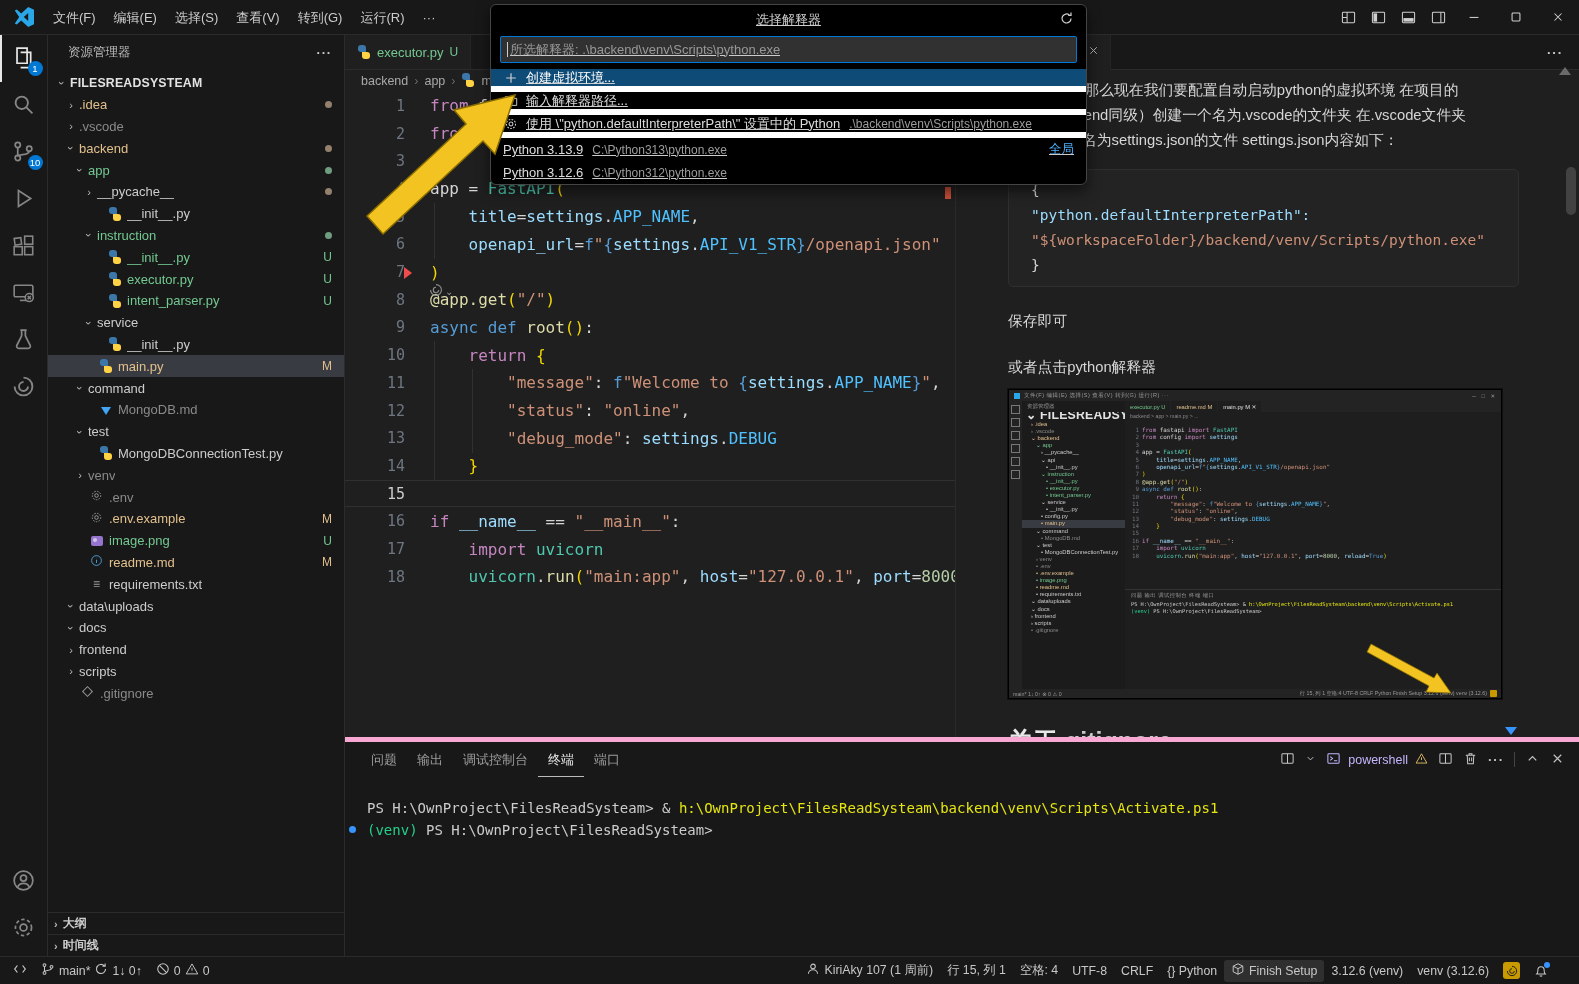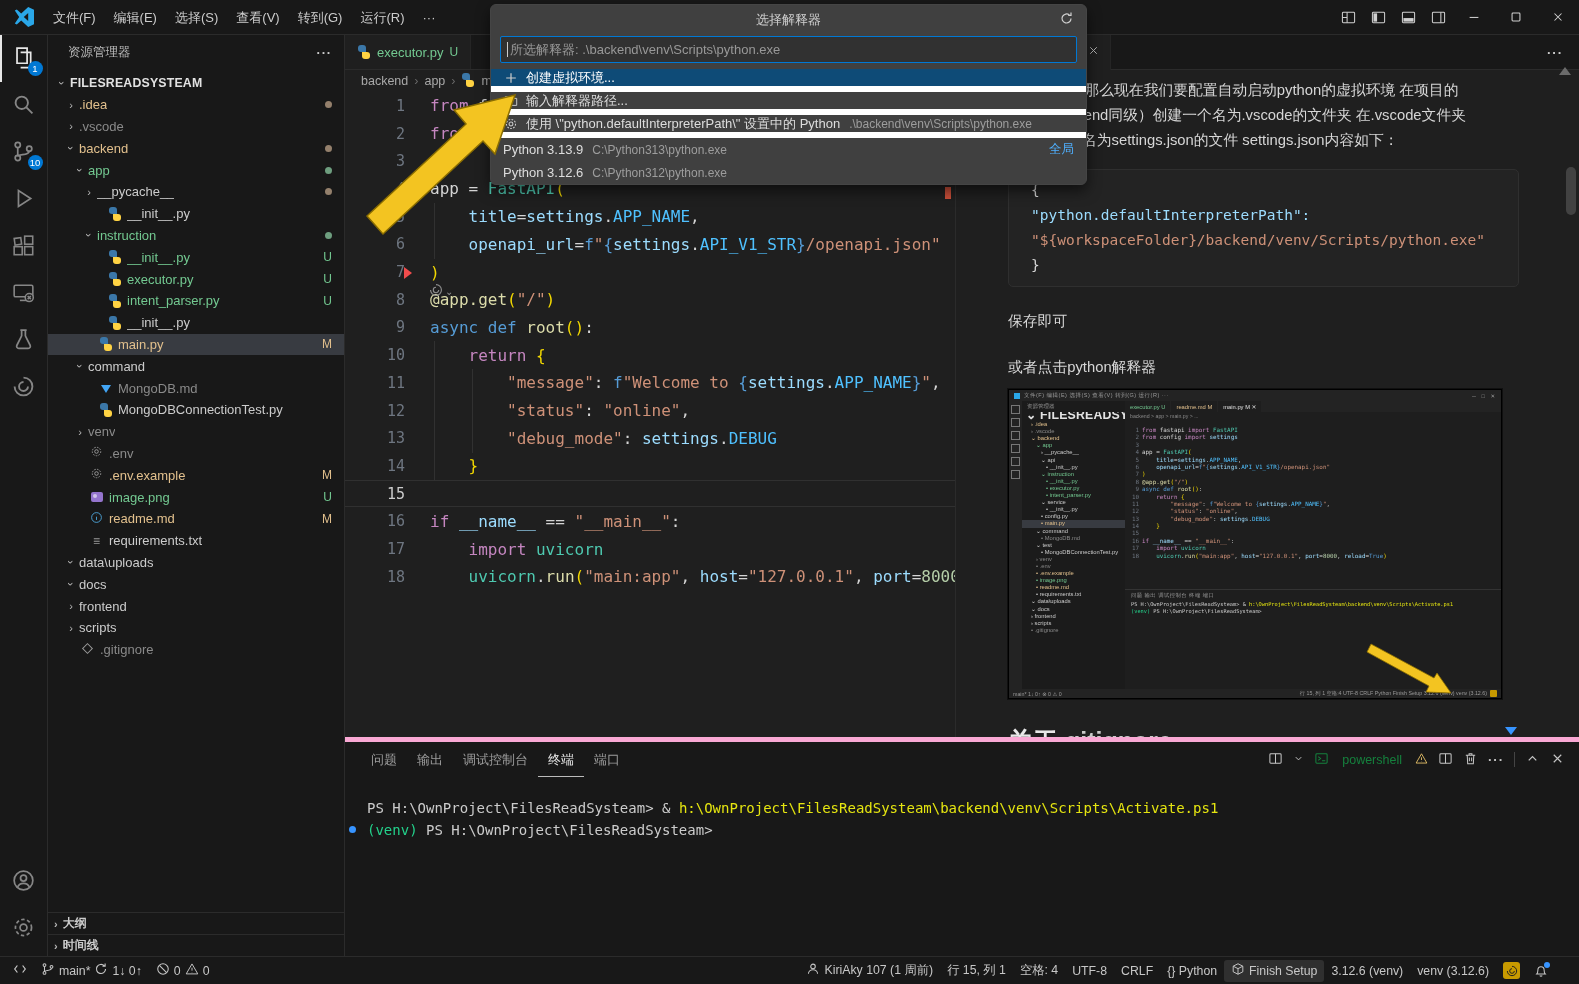--- a/index.html
+++ b/index.html
@@ -130,21 +130,21 @@
   .m-arrow{position:absolute;left:0;top:0;width:100%;height:100%;pointer-events:none;}
 
   
   .panel{position:absolute;left:345px;top:737px;right:0;bottom:28px;background:#181818;
          border-top:5px solid #f9a8d4;box-sizing:border-box;overflow:hidden;}
   .panel-tabs{height:35px;display:flex;align-items:center;padding-left:16px;}
   .ptab{padding:0 10px;height:35px;line-height:35px;color:#9d9d9d;font-size:13px;}
   .ptab.active{color:#e7e7e7;box-shadow:inset 0 -1px 0 #bbbbbb;}
   .panel-actions{margin-left:auto;display:flex;align-items:center;gap:10px;padding-right:14px;color:#c5c5c5;}
   .panel-actions svg{width:15px;height:15px;}
-  .pa-shell{display:flex;align-items:center;gap:13px;color:#15803d;font-size:12.5px;}
+  .pa-shell{display:flex;align-items:center;gap:7px;color:#c4b5fd;font-size:12.5px;}
   .pa-warn{color:#e9c46a;} .pa-warn svg{width:13px;height:13px;}
   .pa-sep{width:1px;height:15px;background:#444;}
   .chev-mini svg{width:11px;height:11px;}
   .term-body{position:relative;padding:20px 0 0 16px;}
   .tline{font-family:"DejaVu Sans Mono",monospace;font-size:14px;line-height:22px;white-space:nowrap;margin-left:6px;}
   .t-fg{color:#cccccc;} .t-y{color:#e5e510;} .t-g{color:#23d18b;}
   .tdot{position:absolute;left:4px;width:7px;height:7px;border-radius:50%;background:#3794ff;}
 
   
   .statusbar{position:absolute;left:0;right:0;bottom:0;height:28px;background:#181818;border-top:1px solid #2b2b2b;
@@ -153,22 +153,22 @@
   .st-item svg{width:14px;height:14px;}
   .st-item.hl{background:rgba(255,255,255,.10);border-radius:3px;}
   .st-left{display:flex;align-items:center;padding-left:6px;}
   .st-right{margin-left:auto;display:flex;align-items:center;padding-right:24px;}
   .gold-sq{width:17px;height:17px;background:#c89a00;border-radius:3px;display:flex;align-items:center;justify-content:center;color:#1f1f1f;}
   .gold-sq svg{width:12px;height:12px;}
   .bell-wrap{position:relative;display:flex;}
   .bell-dot{position:absolute;right:-2px;top:-2px;width:6px;height:6px;border-radius:50%;background:#3794ff;}
 
   
-  .quickpick{position:absolute;left:490px;top:4px;width:597px;background:#404040;border:1px solid #454545;
-             border-radius:6px;box-shadow:0 6px 14px rgba(0,0,0,.55);z-index:50;overflow:hidden;box-sizing:border-box;}
+  .quickpick{position:absolute;left:490px;top:4px;width:597px;background:#000000;border:1px solid #454545;
+             border-radius:6px;box-shadow:0 6px 14px rgba(0,0,0,.55);z-index:50;overflow:hidden;box-sizing:border-box;text-decoration:underline;}
   .qp-title{height:29px;display:flex;align-items:center;justify-content:center;position:relative;color:#cfcfcf;font-size:13px;}
   .qp-refresh{position:absolute;right:12px;top:6px;color:#cfcfcf;}
   .qp-refresh svg{width:15px;height:15px;}
   .qp-inputwrap{margin:2px 9px 6px;height:27px;background:#313131;border:1px solid var(--accent,#0078d4);
                 border-radius:2px;display:flex;align-items:center;padding-left:6px;box-sizing:border-box;}
   .qp-caret{width:1px;height:15px;background:#cccccc;margin-right:2px;}
   .qp-input{color:#989898;font-size:13px;white-space:nowrap;overflow:hidden;}
   .qp-item{height:23px;display:flex;align-items:center;padding:0 12px;font-size:13px;color:#dddddd;box-sizing:border-box;}
   .qp-item .qic{width:16px;height:16px;margin-right:7px;display:flex;align-items:center;justify-content:center;color:#cccccc;}
   .qp-item .qic svg{width:14px;height:14px;}
@@ -394,20 +394,24 @@
         <div class="trow" style="padding-left: 42px;">
           <span class="chev"></span>
           <span class="fic">
             <span class="fi-python"></span>
           </span>
           <span class="lbl c-unt">intent_parser.py</span>
           <span class="git-side">
             <span class="c-unt">U</span>
           </span>
         </div>
+        <div class="trow" style="padding-left: 33px;">
+          <span class="chev open">›</span>
+          <span class="lbl c-def">service</span>
+        </div>
         <div class="trow" style="padding-left: 42px;">
           <span class="chev"></span>
           <span class="fic">
             <span class="fi-python"></span>
           </span>
           <span class="lbl c-def">__init__.py</span>
         </div>
         <div class="trow selected" style="padding-left: 33px;">
           <span class="chev"></span>
           <span class="fic">
@@ -421,20 +425,24 @@
         <div class="trow" style="padding-left: 24px;">
           <span class="chev open">›</span>
           <span class="lbl c-def">command</span>
         </div>
         <div class="trow" style="padding-left: 33px;">
           <span class="chev"></span>
           <span class="fic">
             <span class="fi-md"></span>
           </span>
           <span class="lbl c-ign">MongoDB.md</span>
+        </div>
+        <div class="trow" style="padding-left: 24px;">
+          <span class="chev open">›</span>
+          <span class="lbl c-def">test</span>
         </div>
         <div class="trow" style="padding-left: 33px;">
           <span class="chev"></span>
           <span class="fic">
             <span class="fi-python"></span>
           </span>
           <span class="lbl c-def">MongoDBConnectionTest.py</span>
         </div>
         <div class="trow" style="padding-left: 24px;">
           <span class="chev">›</span>

